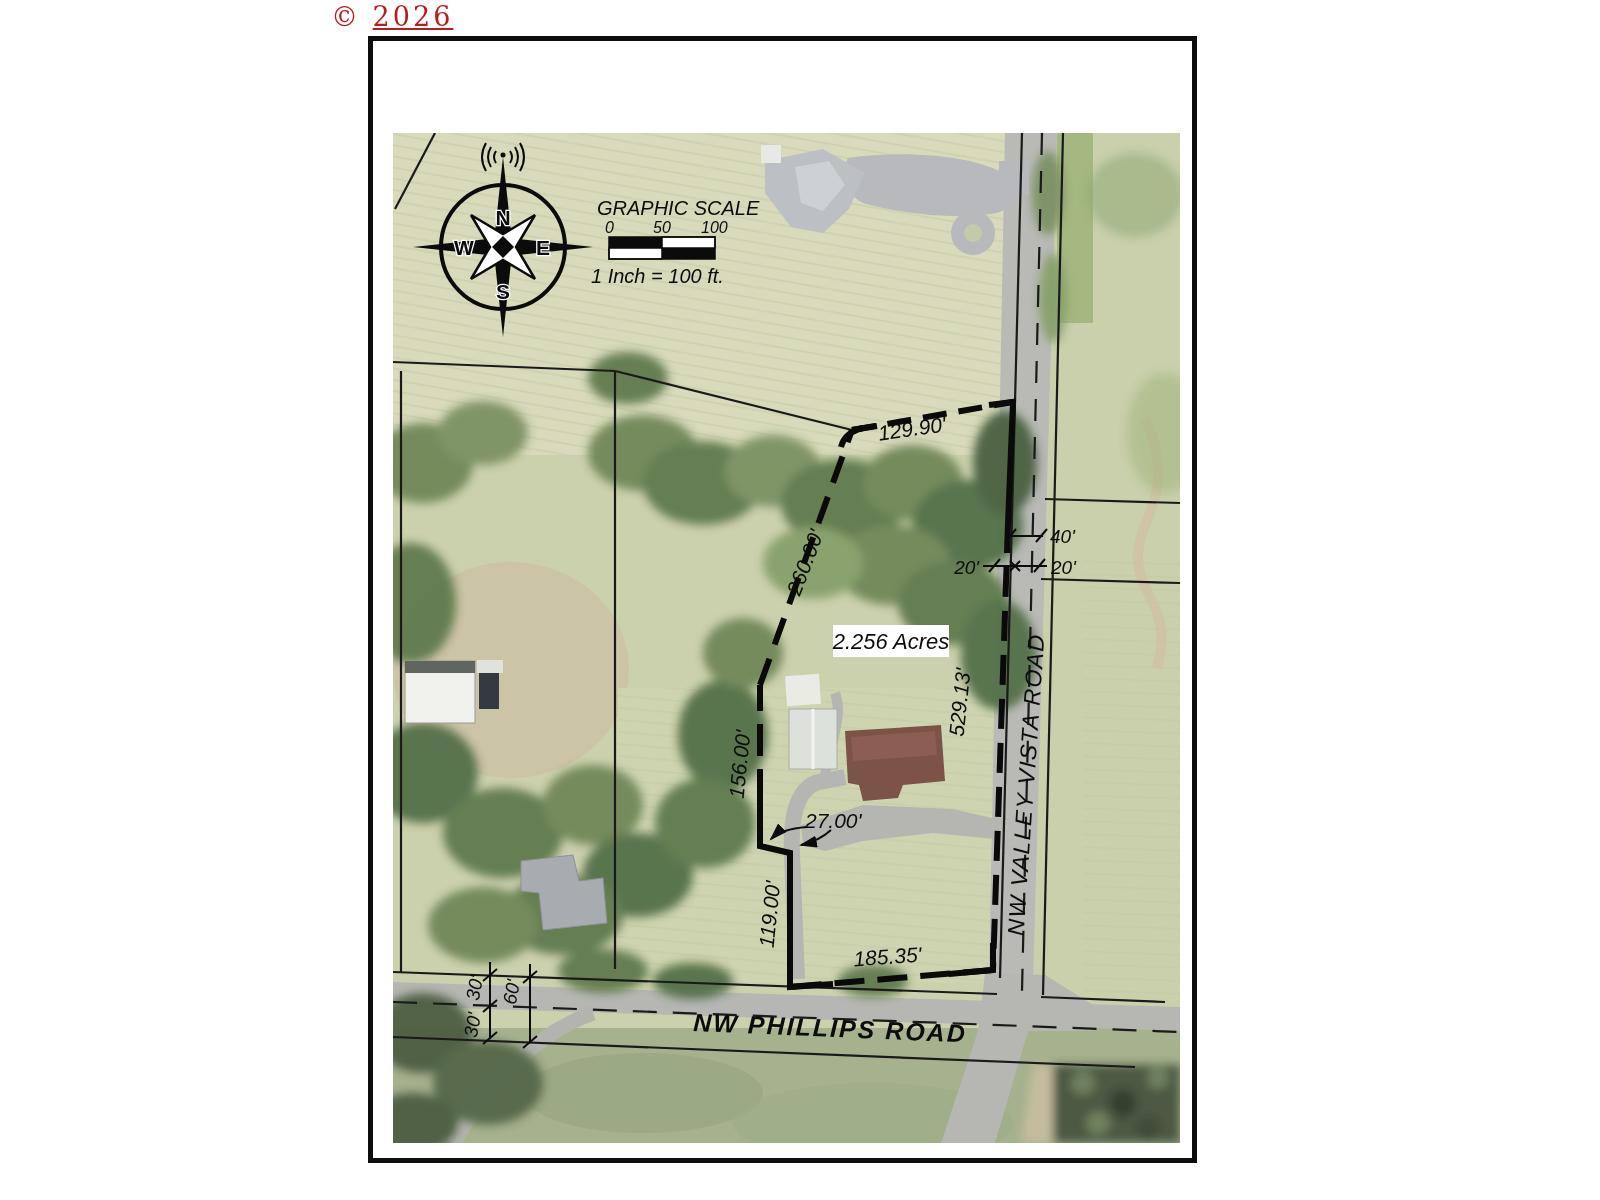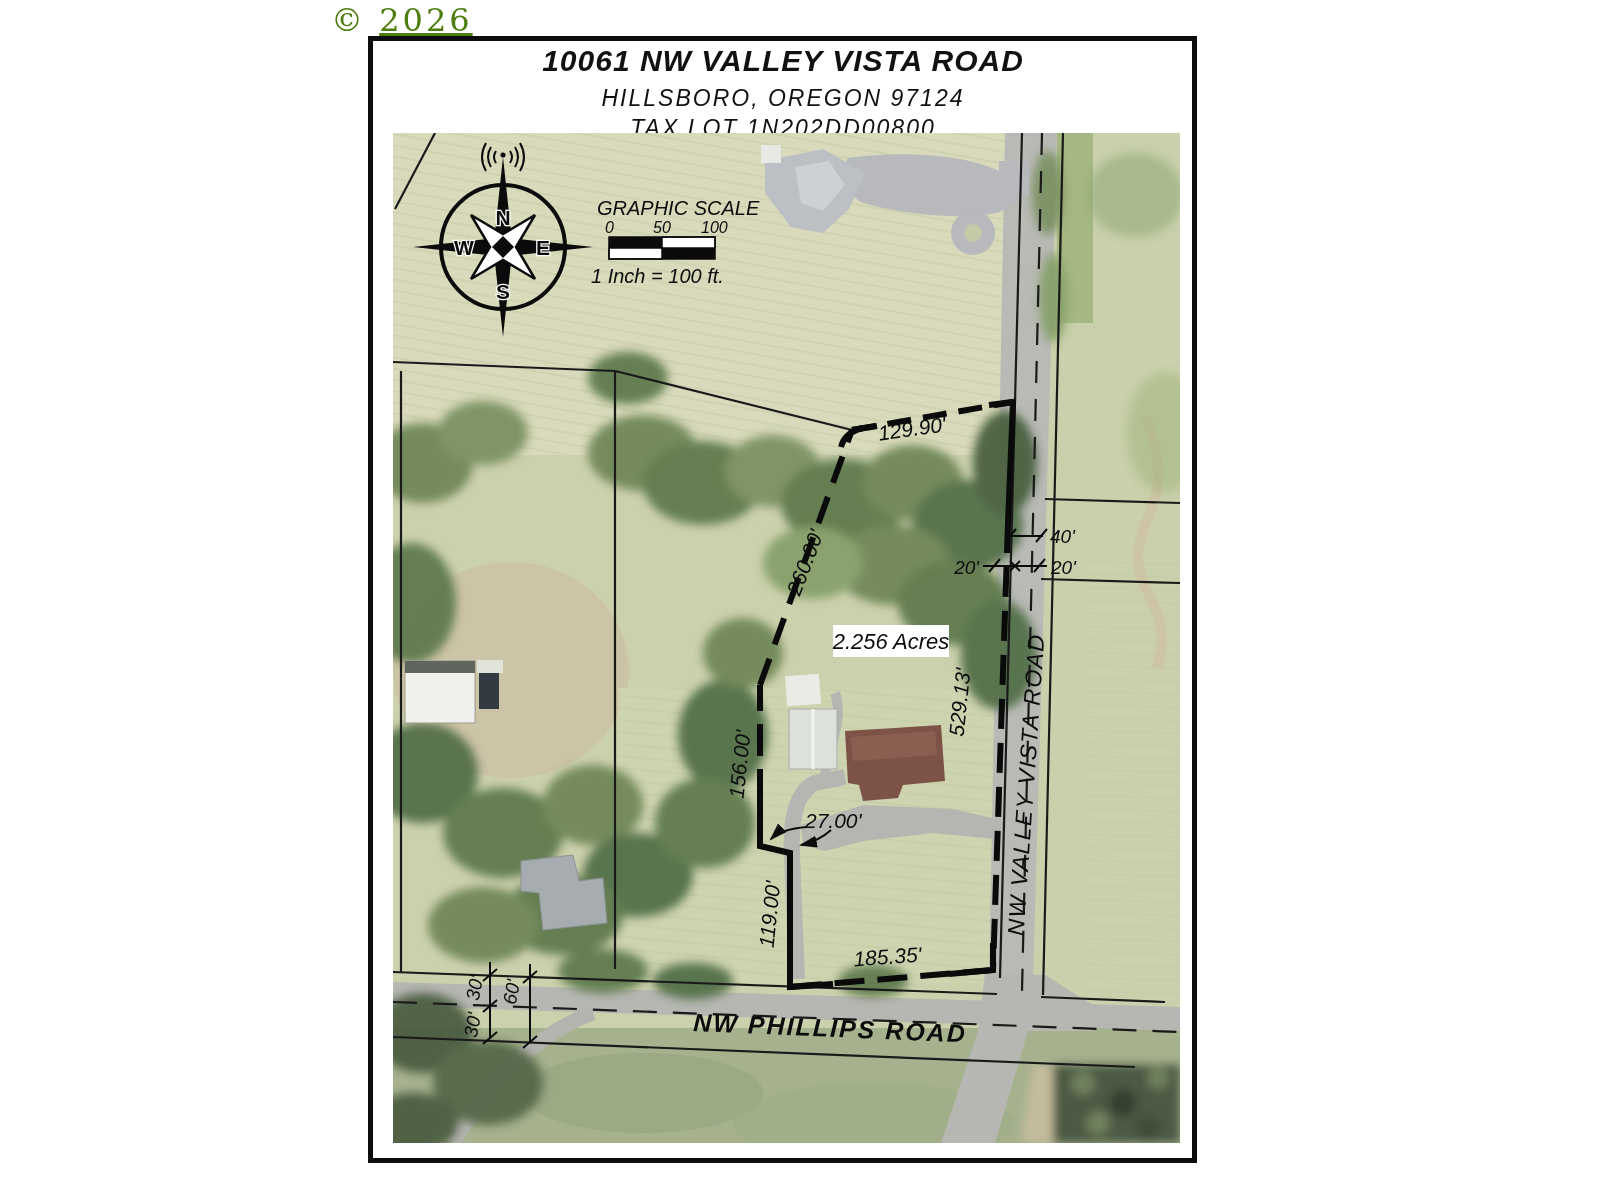--- a/index.html
+++ b/index.html
@@ -1,19 +1,19 @@
 <!DOCTYPE html>
 <html><head>
 <meta charset="utf-8">
 <style>
   html,body{margin:0;padding:0;background:#ffffff;}
   .page{position:relative;width:1600px;height:1200px;background:#ffffff;overflow:hidden;
         font-family:"Liberation Sans",sans-serif;color:#111;}
   .watermark{position:absolute;left:331px;top:1px;font-family:"DejaVu Serif",serif;
-             font-size:32px;color:#4d7c0f;letter-spacing:3px;}
+             font-size:27px;color:#b91c1c;letter-spacing:3px;}
   .watermark .year{text-decoration:underline;}
   .frame{position:absolute;left:368px;top:36px;width:829px;height:1127px;
          border:5px solid #0d0d0d;box-sizing:border-box;background:#fff;}
   .titleblock{position:absolute;left:373px;top:44px;width:820px;text-align:center;}
   .t-address{font-size:30px;font-weight:700;font-style:italic;letter-spacing:1px;}
   .t-city{margin-top:7px;font-size:23px;font-style:italic;letter-spacing:2px;font-weight:500;}
   .t-taxlot{margin-top:3px;font-size:23px;font-style:italic;letter-spacing:2px;font-weight:500;}
   svg.map{position:absolute;left:393px;top:133px;}
   text{fill:#0c0c0c;}
   .dim{font:italic 21px "Liberation Sans",sans-serif;}
@@ -28,25 +28,20 @@
 </style>
 </head>
 <body>
 
 <div class="page">
 
   <div class="watermark"><span>©</span> <span class="year">2026</span></div>
 
   <div class="frame"></div>
 
-  <div class="titleblock">
-    <div class="t-address">10061 NW VALLEY VISTA ROAD</div>
-    <div class="t-city">HILLSBORO,  OREGON  97124</div>
-    <div class="t-taxlot">TAX LOT 1N202DD00800</div>
-  </div>
 
   <svg class="map" width="787" height="1010" viewBox="0 0 787 1010">
     <defs>
       <pattern id="st1" width="11" height="11" patternUnits="userSpaceOnUse" patternTransform="rotate(100)">
         <line x1="0" y1="0" x2="0" y2="11" stroke="#c3c9a3" stroke-width="3.5"></line>
       </pattern>
       <pattern id="st2" width="12" height="12" patternUnits="userSpaceOnUse" patternTransform="rotate(95)">
         <line x1="0" y1="0" x2="0" y2="12" stroke="#c0c7a0" stroke-width="3.5"></line>
       </pattern>
       <pattern id="st3" width="13" height="13" patternUnits="userSpaceOnUse" patternTransform="rotate(92)">

